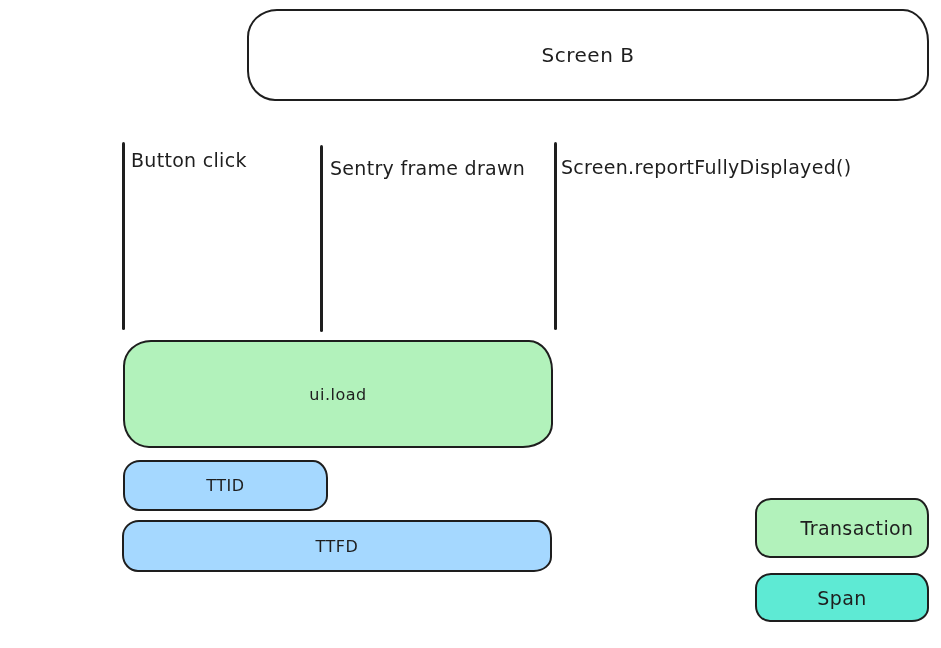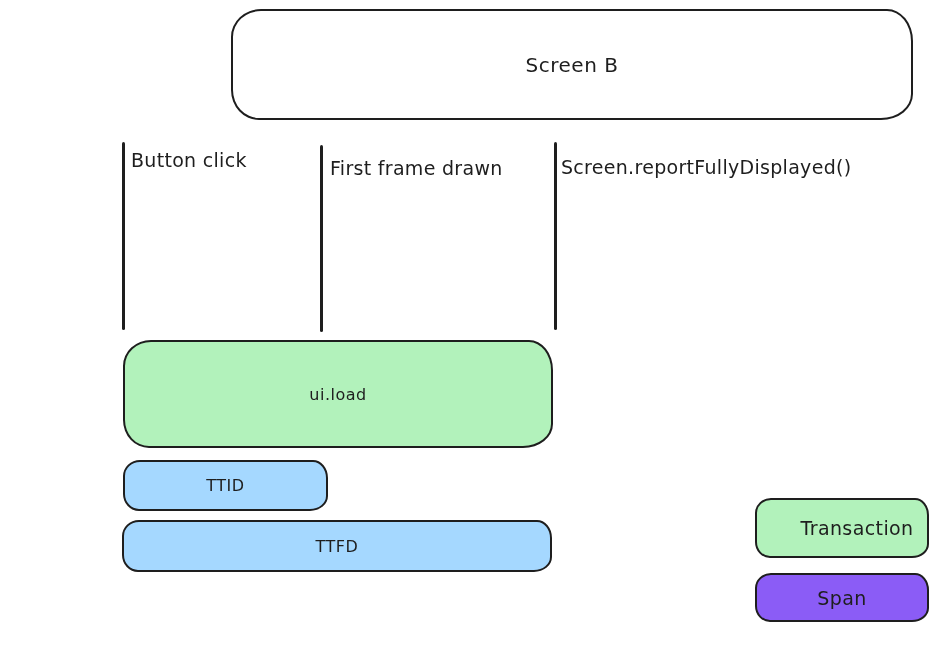--- a/index.html
+++ b/index.html
@@ -64,42 +64,42 @@
     justify-content: center;
     font-size: 19px;
     letter-spacing: 0.4px;
   }
 </style>
 </head>
 <body>
 
 <div class="canvas">
 
-  <div class="box screen-box" style="left:231px; top:9px; width:682px; height:111px;align-items:center;">
+  <div class="box screen-box" style="left:247px; top:9px; width:682px; height:92px;align-items:center;">
     <span>Screen B</span>
   </div>
 
   <div class="vline" style="left:122px; top:142px; height:188px;"></div>
   <div class="vline" style="left:320px; top:145px; height:187px;"></div>
   <div class="vline" style="left:554px; top:142px; height:188px;"></div>
 
   <div class="event-label" style="left:131px; top:149px;">Button click</div>
-  <div class="event-label" style="left:330px; top:157px;">First frame drawn</div>
+  <div class="event-label" style="left:330px; top:157px;">Sentry frame drawn</div>
   <div class="event-label" style="left:561px; top:156px;">Screen.reportFullyDisplayed()</div>
 
   <div class="bar bar-large" style="left: 123px; top: 340px; width: 430px; height: 108px; background: rgb(178, 242, 187);">
     <span>ui.load</span>
   </div>
   <div class="bar bar-small" style="left: 123px; top: 460px; width: 205px; height: 51px; background: rgb(165, 216, 255);">
     <span>TTID</span>
   </div>
   <div class="bar bar-small" style="left: 122px; top: 520px; width: 430px; height: 52px; background: rgb(165, 216, 255); align-items: center;">
     <span>TTFD</span>
   </div>
 
   <div class="legend-box" style="left: 755px; top: 498px; width: 174px; height: 60px; background: rgb(178, 242, 187); padding-left: 30px;">
     <span>Transaction</span>
   </div>
-  <div class="legend-box" style="left: 755px; top: 573px; width: 174px; height: 49px; background: #8b5cf6; text-align: right;">
+  <div class="legend-box" style="left: 755px; top: 573px; width: 174px; height: 49px; background: #5eead4; text-align: right;">
     <span>Span</span>
   </div>
 
 </div>
 
 </body></html>

